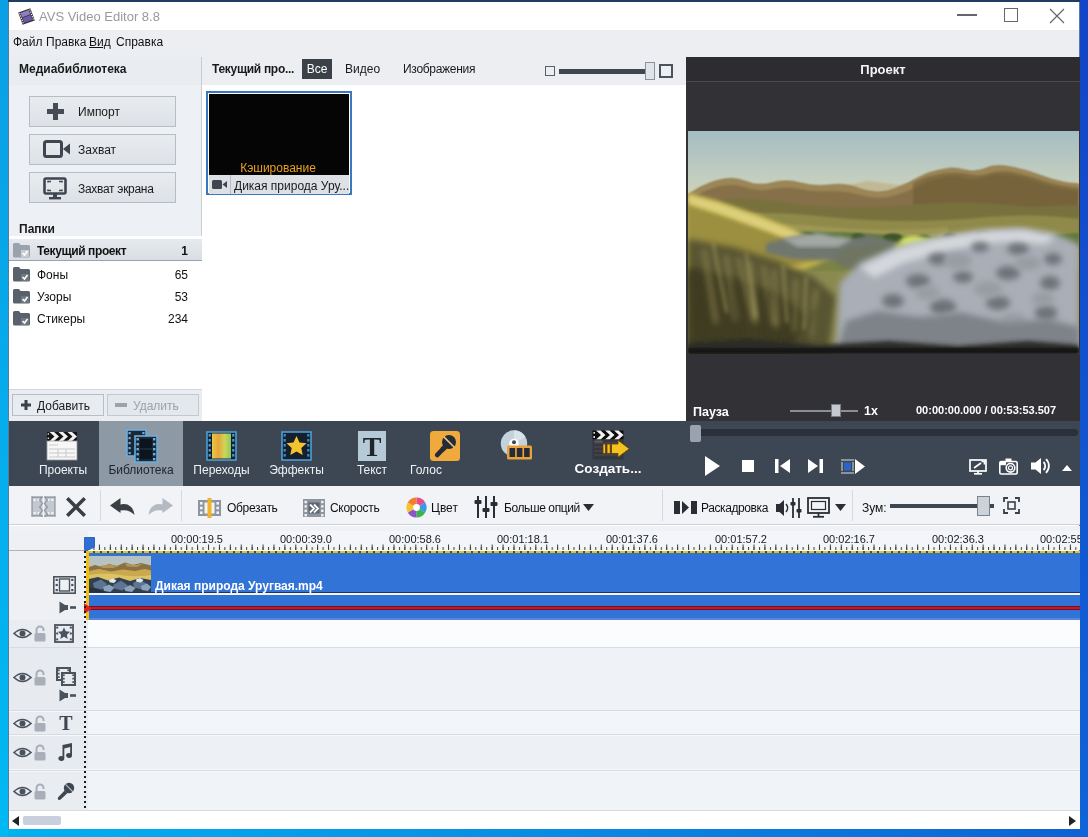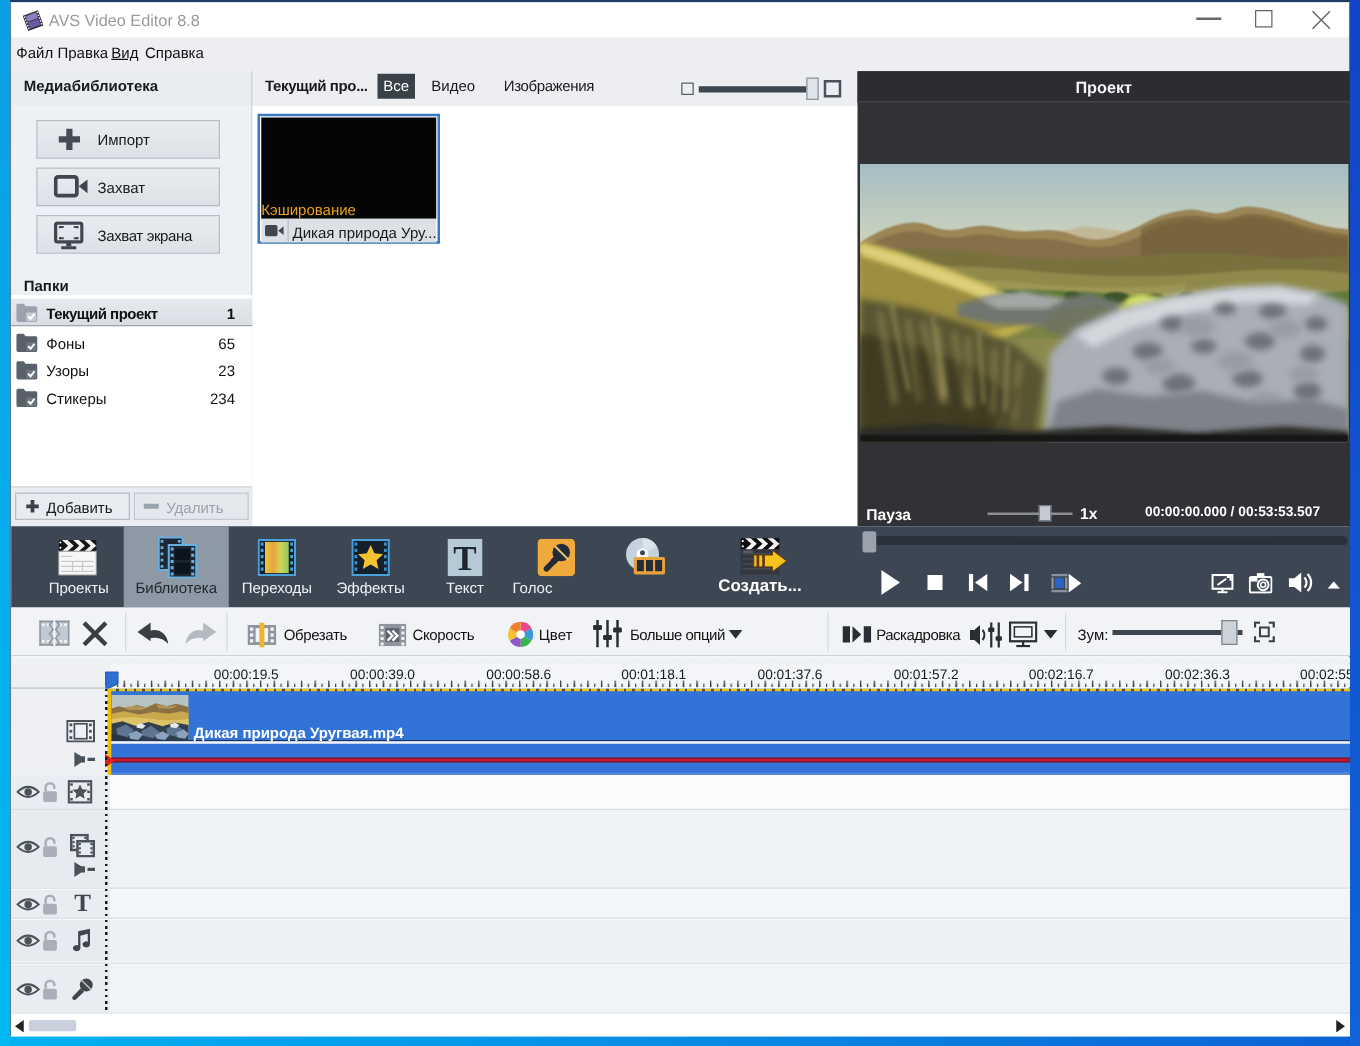--- a/index.html
+++ b/index.html
@@ -102,21 +102,21 @@
     <path d="M9.5 11 l2 2 3-4" stroke="#fff" stroke-width="1.6" fill="none"></path>
   </svg>
 <div class="abs" style="left:37px;top:268px;font-size:12px;color:#111;">Фоны</div>
 <div class="abs" style="left:120px;top:268px;width:68px;font-size:12px;color:#111;text-align:right;">65</div>
 <svg class="abs" style="left:13px;top:288px;" width="17" height="16" viewBox="0 0 17 16">
     <path d="M0 2.5 Q0 1 1.5 1 H6 l1.5 2 H15.5 Q17 3 17 4.5 V14 Q17 15.5 15.5 15.5 H1.5 Q0 15.5 0 14 Z" fill="#59626c"></path>
     <rect x="8" y="8" width="8" height="7" fill="#6e7780"></rect>
     <path d="M9.5 11 l2 2 3-4" stroke="#fff" stroke-width="1.6" fill="none"></path>
   </svg>
 <div class="abs" style="left:37px;top:290px;font-size:12px;color:#111;">Узоры</div>
-<div class="abs" style="left:120px;top:290px;width:68px;font-size:12px;color:#111;text-align:right;">23</div>
+<div class="abs" style="left:120px;top:290px;width:68px;font-size:12px;color:#111;text-align:right;">53</div>
 <svg class="abs" style="left:13px;top:310px;" width="17" height="16" viewBox="0 0 17 16">
     <path d="M0 2.5 Q0 1 1.5 1 H6 l1.5 2 H15.5 Q17 3 17 4.5 V14 Q17 15.5 15.5 15.5 H1.5 Q0 15.5 0 14 Z" fill="#59626c"></path>
     <rect x="8" y="8" width="8" height="7" fill="#6e7780"></rect>
     <path d="M9.5 11 l2 2 3-4" stroke="#fff" stroke-width="1.6" fill="none"></path>
   </svg>
 <div class="abs" style="left:37px;top:312px;font-size:12px;color:#111;">Стикеры</div>
 <div class="abs" style="left:120px;top:312px;width:68px;font-size:12px;color:#111;text-align:right;">234</div>
 
 <div class="abs" style="left:9px;top:389px;width:193px;height:32px;background:#e9ecf0;border-top:1px solid #d2d6dc;"></div>
 <div class="abs" style="left:12px;top:394px;width:92px;height:22px;background:#e8ebef;border:1px solid #b6bdc5;"></div>
@@ -124,21 +124,21 @@
     <path d="M4.5 1h3v3.5H11v3H7.5V11h-3V7.5H1v-3h3.5z" fill="#3a414b"></path>
   </svg>
 <div class="abs" style="left:37px;top:399px;font-size:12px;color:#1a1a1a;">Добавить</div>
 <div class="abs" style="left:107px;top:394px;width:92px;height:22px;background:#e4e7ec;border:1px solid #c3c9d1;"></div>
 <div class="abs" style="left:115px;top:403px;width:12px;height:4px;background:#9aa2ac;"></div>
 <div class="abs" style="left:133px;top:399px;font-size:12px;color:#9aa2ac;">Удалить</div>
 
 <div class="abs" style="left:202px;top:85px;width:484px;height:336px;background:#ffffff;"></div>
 <div class="abs" style="left:206px;top:91px;width:146px;height:104px;border:2px solid #3a78c0;background:#fff;"></div>
 <div class="abs" style="left:209px;top:94px;width:140px;height:81px;background:#050505;"></div>
-<div class="abs" style="left:209px;top:161px;width:138px;height:13px;font-size:12px;color:#e8a020;text-align:left;">Кэширование</div>
+<div class="abs" style="left:209px;top:161px;width:138px;height:13px;font-size:12px;color:#e8a020;text-align:center;">Кэширование</div>
 <div class="abs" style="left:209px;top:175px;width:140px;height:19px;background:#dde1e6;"></div>
 <svg class="abs" style="left:212px;top:179px;" width="15" height="11" viewBox="0 0 15 11">
     <rect x="0" y="1" width="10" height="9" rx="1.5" fill="#3f4650"></rect>
     <path d="M10.5 5.5 L15 2 v7 Z" fill="#3f4650"></path>
   </svg>
 <div class="abs" style="left:230px;top:175px;width:1px;height:19px;background:#b8bec6;"></div>
 <div class="abs" style="left:234px;top:179px;font-size:12px;color:#1a1a1a;">Дикая природа Уру...</div>
 
 <div class="abs" style="left:686px;top:57px;width:394px;height:364px;background:#313136;"></div>
 <div class="abs" style="left:686px;top:57px;width:394px;height:25px;background:#2d2d31;border-bottom:1px solid #4a4a4e;text-align:center;font-size:13px;font-weight:bold;color:#f5f5f5;line-height:25px;">Проект</div>

